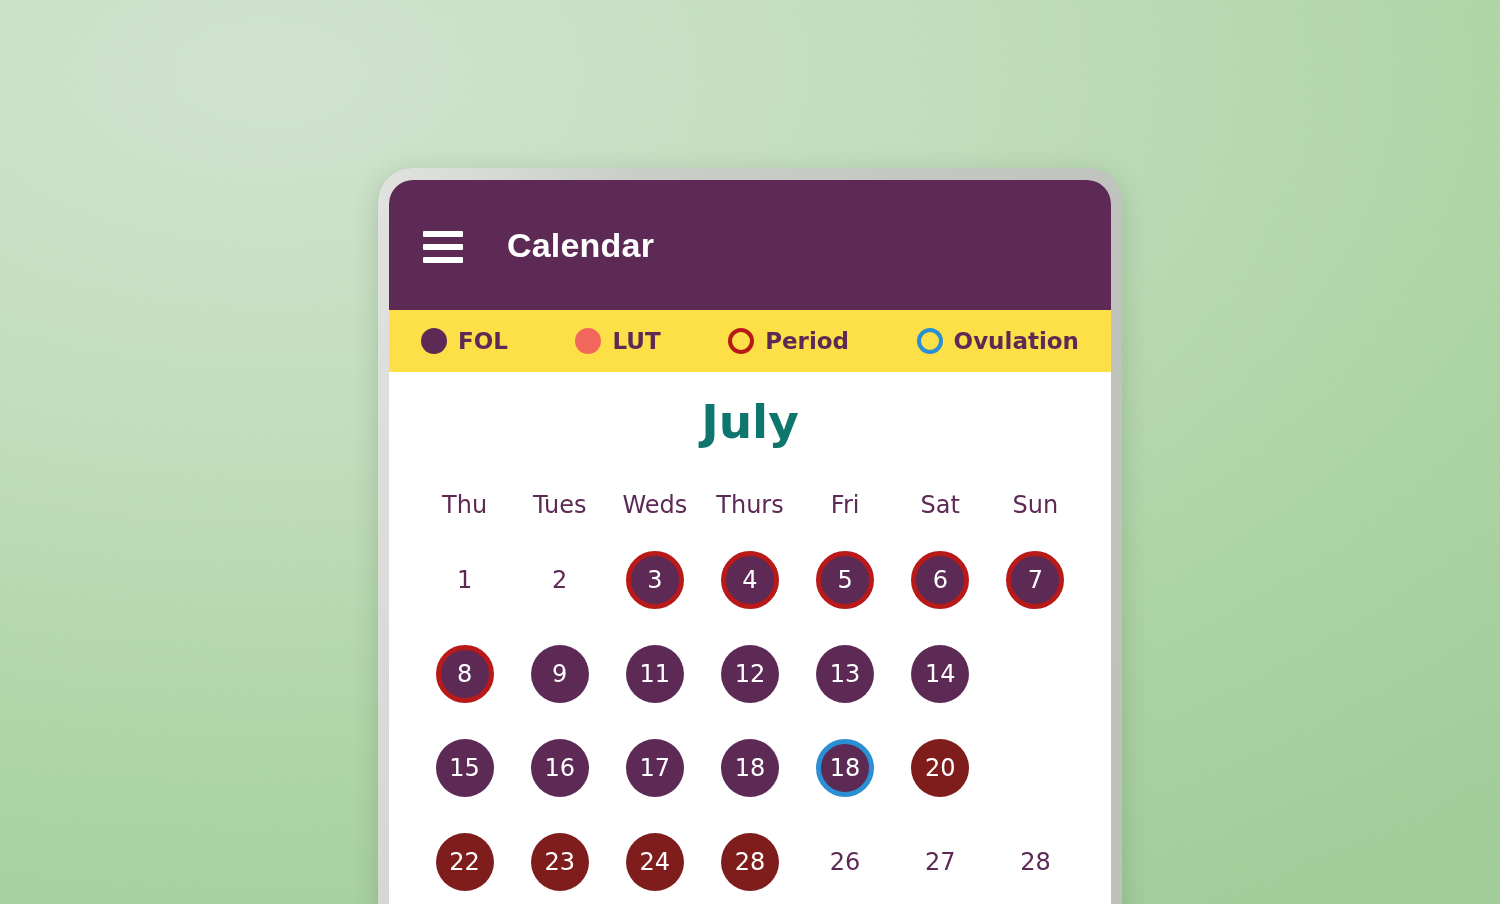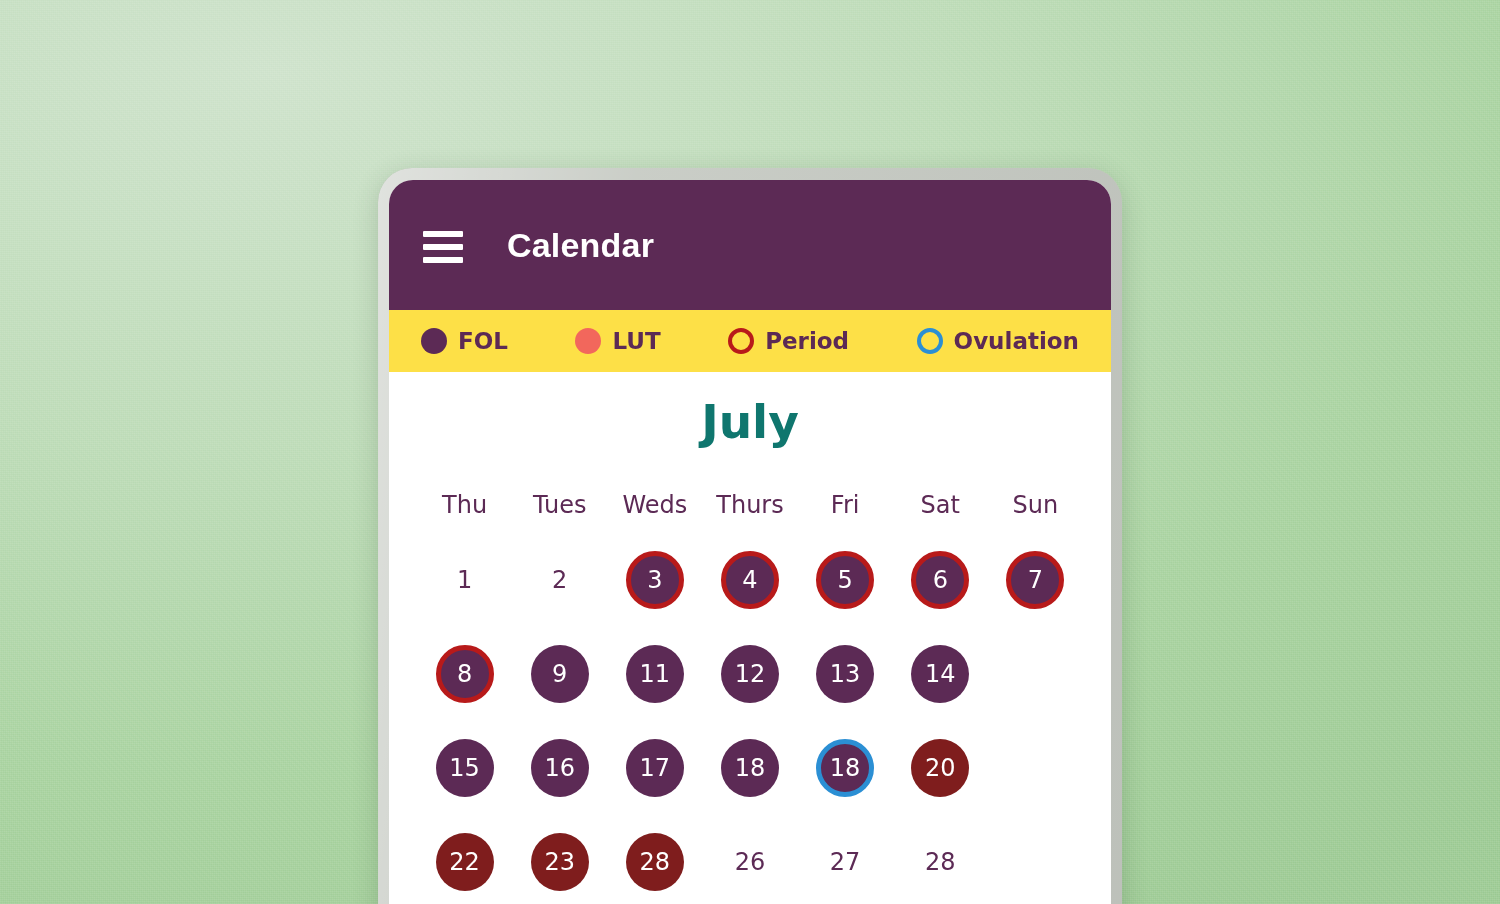--- a/index.html
+++ b/index.html
@@ -317,20 +317,23 @@
             </div>
           </div>
           <div class="week-row">
             <div class="day-cell">
               <div class="day lut">22</div>
             </div>
             <div class="day-cell">
               <div class="day lut">23</div>
             </div>
             <div class="day-cell">
+              <div class="day lut">24</div>
+            </div>
+            <div class="day-cell">
               <div class="day lut">28</div>
             </div>
             <div class="day-cell">
               <div class="day plain">26</div>
             </div>
             <div class="day-cell">
               <div class="day plain">27</div>
             </div>
             <div class="day-cell">
               <div class="day plain">28</div>

